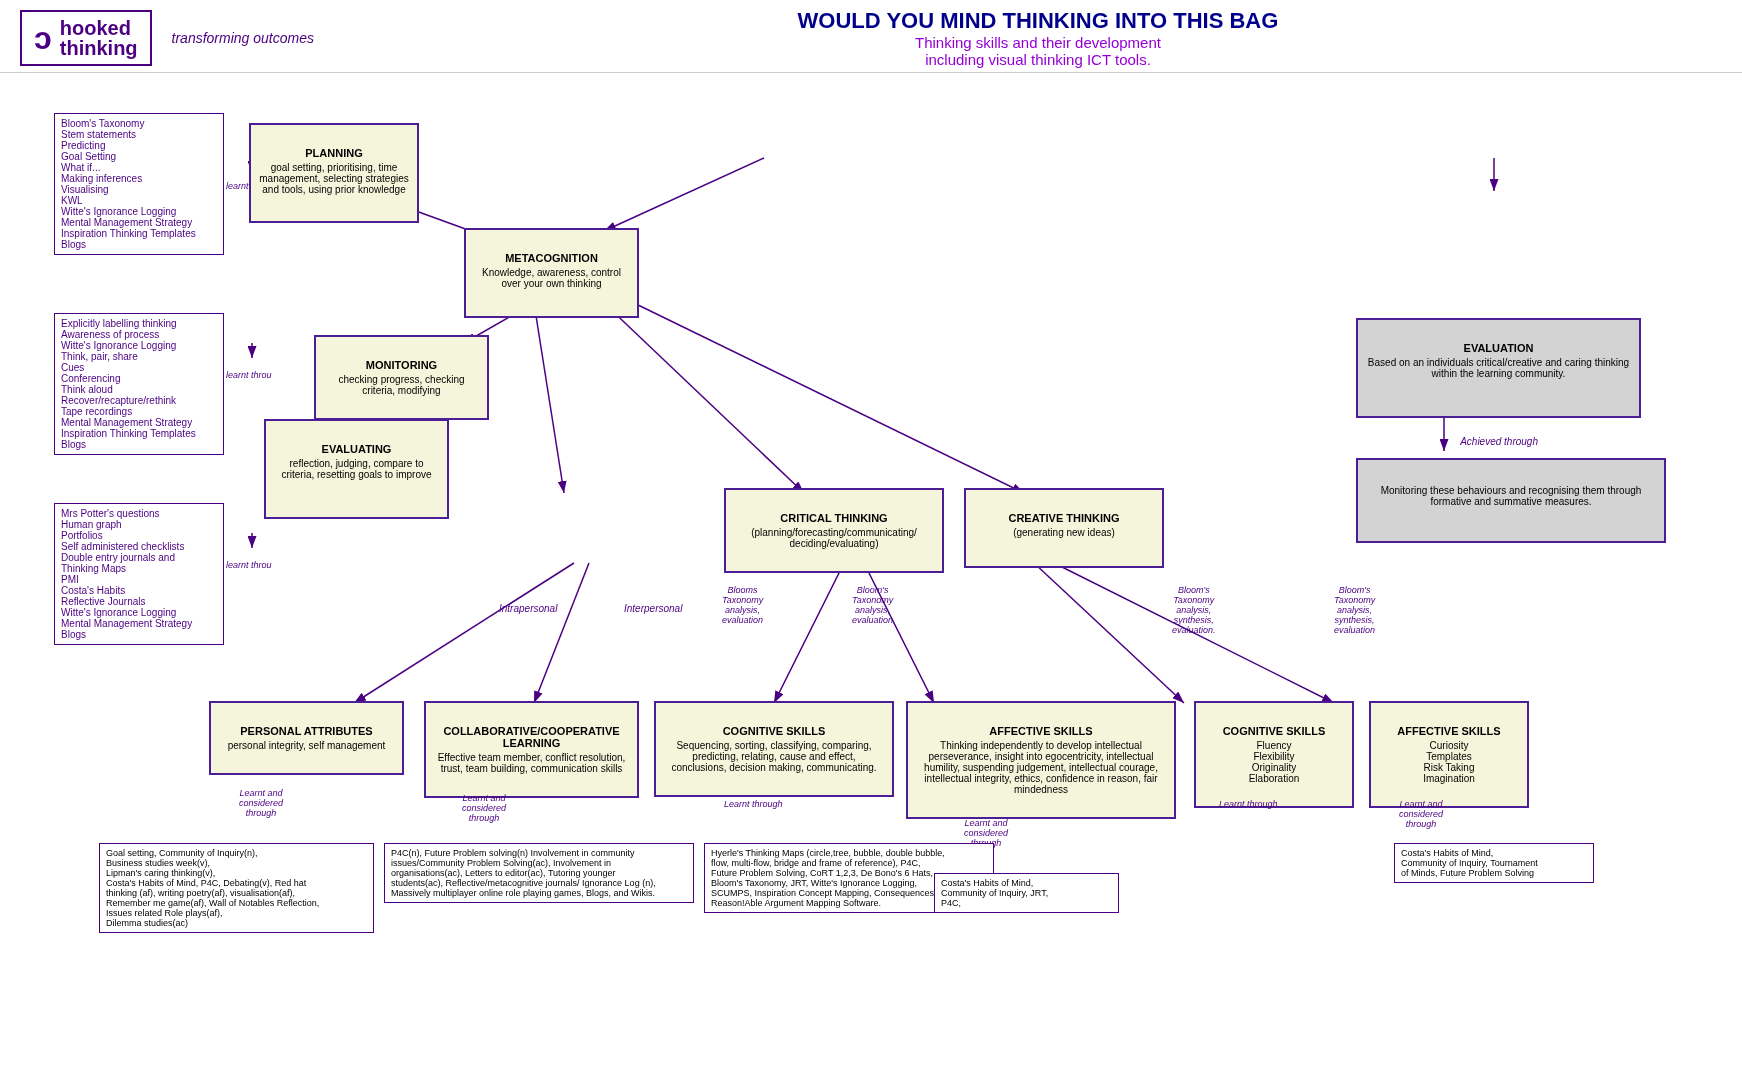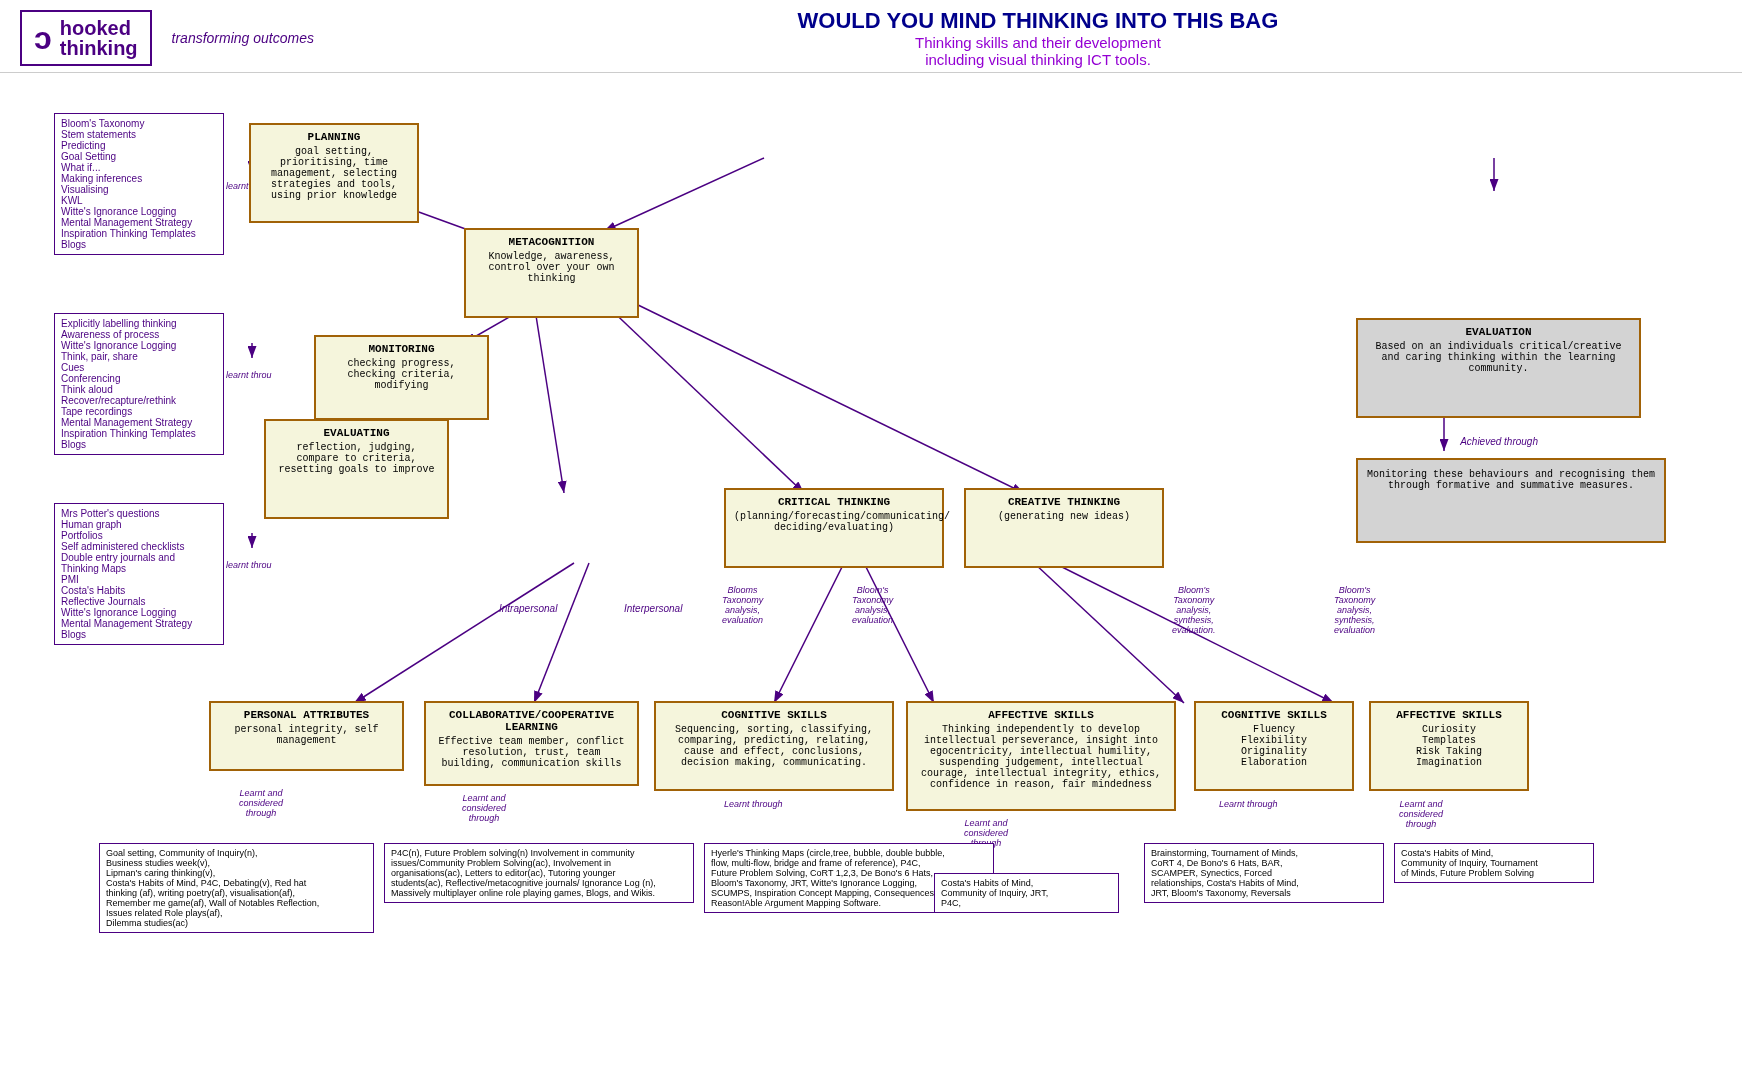--- a/index.html
+++ b/index.html
@@ -18,25 +18,24 @@
     
     .diagram {
       position: relative;
       width: 1742px;
       height: 1000px;
       margin-left: 44px;
     }
     
     .box {
       position: absolute;
-      border: 2px solid #a16207;
+      border: 2px solid #4c1d95;
       background: #f5f5dc;
-      padding: 6px 8px;
+      padding: 22px 8px;
       text-align: center;
-      font-family: Liberation Mono, monospace;
     }
     .box-title {
       font-weight: bold;
       font-size: 11px;
       color: #000;
     }
     .box-content {
       font-size: 10px;
       color: #000;
       margin-top: 3px;
@@ -343,27 +342,20 @@
 SCUMPS, Inspiration Concept Mapping, Consequences,
 Reason!Able Argument Mapping Software.</div>
     </div>
 
     <div class="bottom-text" style="left:890px; top:800px; width:185px;">
       <div style="white-space:pre-line; font-size:9px;">Costa's Habits of Mind,
 Community of Inquiry, JRT,
 P4C,</div>
     </div>
 
-    <div class="bottom-text" style="left:1100px; top:770px; width:240px;">
-      <div style="white-space:pre-line; font-size:9px;">Brainstorming, Tournament of Minds,
-CoRT 4, De Bono's 6 Hats, BAR,
-SCAMPER, Synectics, Forced
-relationships, Costa's Habits of Mind,
-JRT, Bloom's Taxonomy, Reversals</div>
-    </div>
 
     <div class="bottom-text" style="left:1350px; top:770px; width:200px;">
       <div style="white-space:pre-line; font-size:9px;">Costa's Habits of Mind,
 Community of Inquiry, Tournament
 of Minds, Future Problem Solving</div>
     </div>
 
   </div>
 </div>
 

